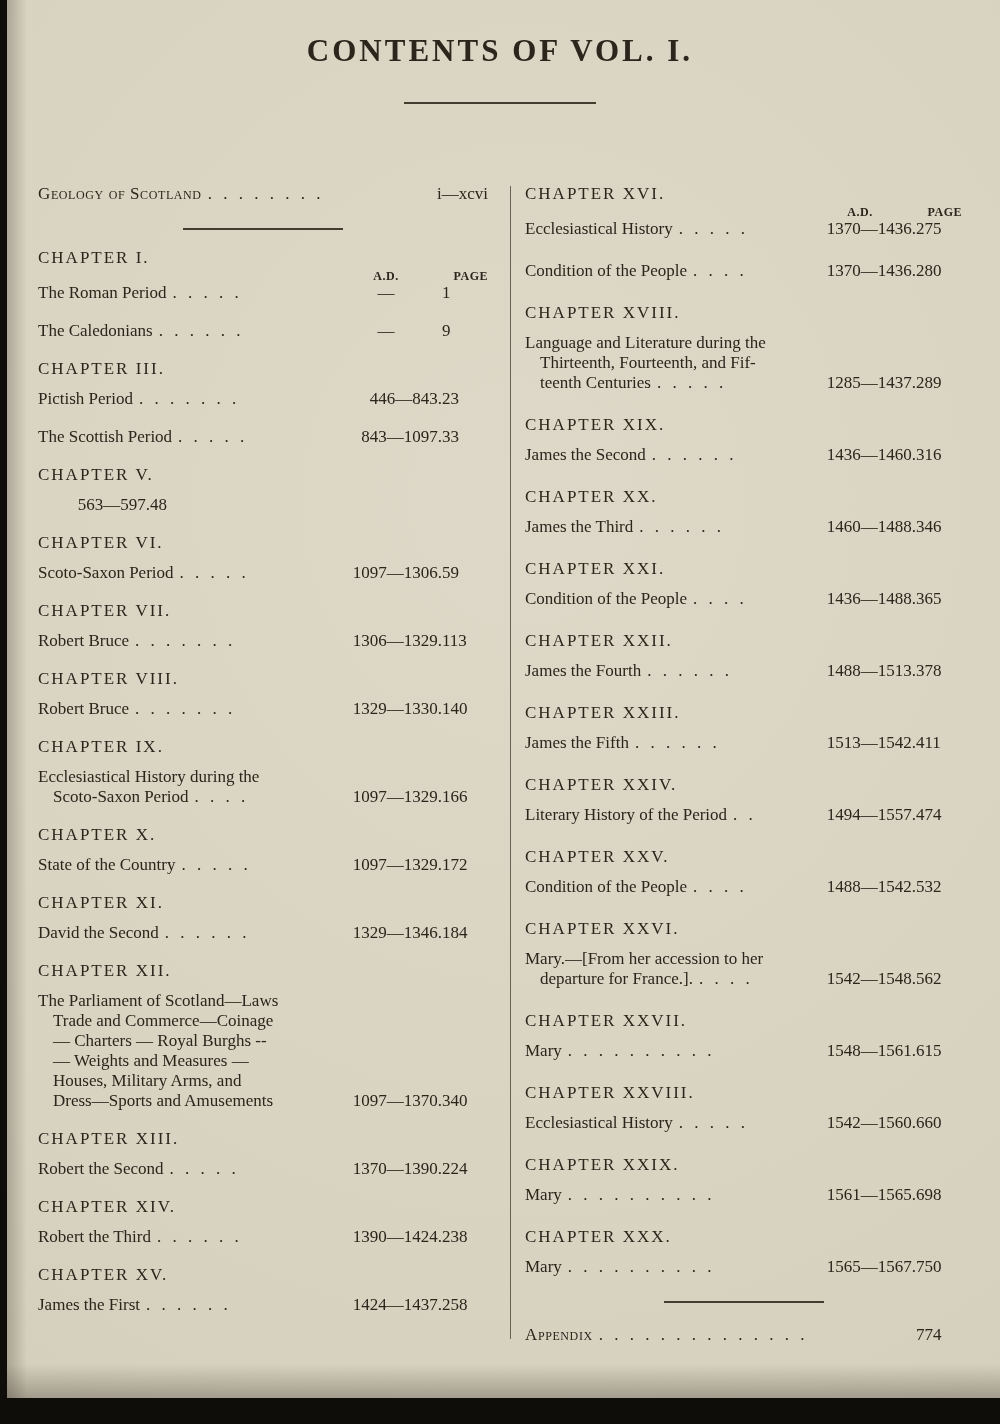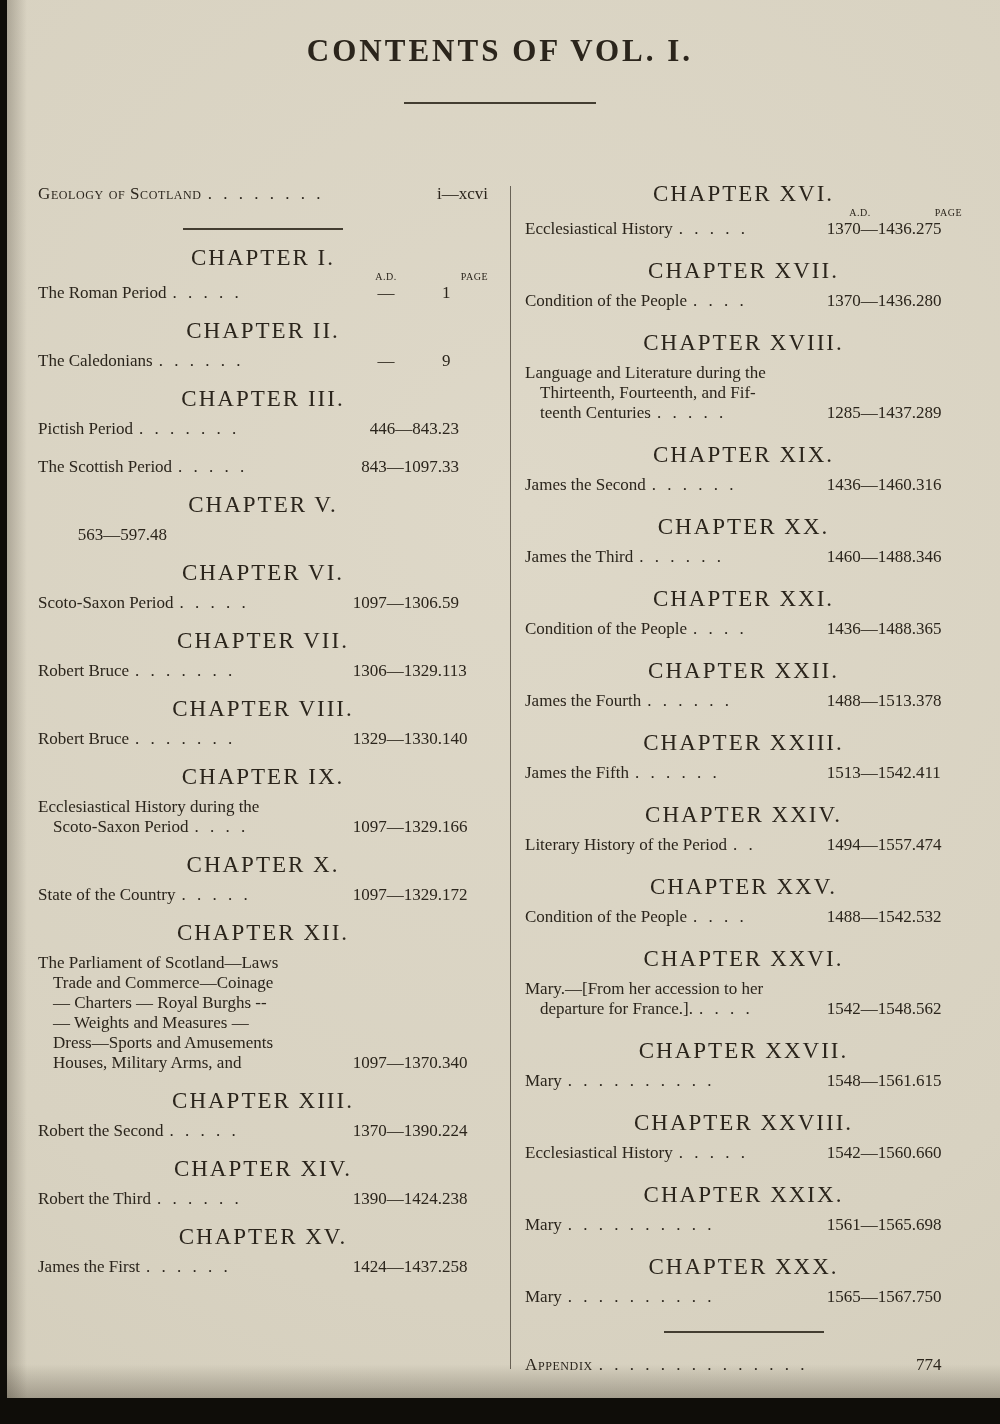--- a/index.html
+++ b/index.html
@@ -16,22 +16,22 @@
   .title-rule{width:192px;height:2px;background:#433d31;margin:30px auto 0;}
   .columns{display:flex;margin-top:80px;align-items:stretch;}
   .col{font-size:17px;}
   .col.left{width:450px;padding-right:6px;}
   .divider{width:1px;background:rgba(56,48,38,.7);margin:2px 14px 6px 16px;}
   .col.right{flex:1;}
   .block{margin-top:18px;}
   .col .block:first-child{margin-top:0;}
   .col.right .block{margin-top:22px;}
   .col.right .block:first-child{margin-top:0;}
-  .chapter-heading{text-align:center;font-size:23px;line-height:20px;letter-spacing:2px;margin-bottom:10px;}
-  .col-headers{display:flex;font-size:10px;line-height:11px;letter-spacing:.5px;font-weight:normal;margin:-7px 0 1px;}
+  .chapter-heading{text-align:left;font-size:17px;line-height:20px;letter-spacing:2px;margin-bottom:10px;}
+  .col-headers{display:flex;font-size:12px;line-height:11px;letter-spacing:.5px;font-weight:bold;margin:-7px 0 1px;}
   .ch-spacer{flex:1;}
   .ch-ad{width:112px;text-align:center;}
   .ch-page{width:46px;text-align:right;}
   .entry{display:flex;align-items:flex-end;line-height:20px;}
   .entry-main{flex:1;min-width:0;}
   .entry-main.smallcaps{font-variant:small-caps;letter-spacing:.6px;}
   .t-line.cont{padding-left:15px;}
   .dots{letter-spacing:3.5px;margin-left:6px;white-space:nowrap;}
   .entry-ad{width:112px;text-align:right;white-space:nowrap;}
   .entry-ad.dash-center{text-align:center;}
@@ -65,21 +65,20 @@
             </div>
             <div class="entry">
               <div class="entry-main">
                 <div class="t-line">The Roman Period<span class="dots">. . . . .</span></div>
               </div>
               <div class="entry-ad dash-center">—</div>
               <div class="entry-page">1</div>
             </div>
           </div>
           <div class="block">
-            <div class="chapter-heading">CHAPTER II.</div>
             <div class="entry">
               <div class="entry-main">
                 <div class="t-line">The Caledonians<span class="dots">. . . . . .</span></div>
               </div>
               <div class="entry-ad dash-center">—</div>
               <div class="entry-page">9</div>
             </div>
           </div>
           <div class="block">
             <div class="chapter-heading">CHAPTER III.</div>
@@ -149,32 +148,42 @@
             </div>
           </div>
           <div class="block">
             <div class="chapter-heading">CHAPTER X.</div>
             <div class="entry">
               <div class="entry-main">
                 <div class="t-line">State of the Country<span class="dots">. . . . .</span></div>
               </div>
               <div class="entry-ad">1097—1329.</div>
               <div class="entry-page">172</div>
+            </div>
+          </div>
+          <div class="block">
+            <div class="chapter-heading">CHAPTER XI.</div>
+            <div class="entry">
+              <div class="entry-main">
+                <div class="t-line">David the Second<span class="dots">. . . . . .</span></div>
+              </div>
+              <div class="entry-ad">1329—1346.</div>
+              <div class="entry-page">184</div>
             </div>
           </div>
           <div class="block">
             <div class="chapter-heading">CHAPTER XII.</div>
             <div class="entry">
               <div class="entry-main">
                 <div class="t-line">The Parliament of Scotland—Laws</div>
                 <div class="t-line cont">Trade and Commerce—Coinage</div>
                 <div class="t-line cont">— Charters — Royal Burghs --</div>
                 <div class="t-line cont">— Weights and Measures —</div>
+                <div class="t-line cont">Houses, Military Arms, and</div>
                 <div class="t-line cont">Dress—Sports and Amusements</div>
-                <div class="t-line cont">Houses, Military Arms, and</div>
               </div>
               <div class="entry-ad">1097—1370.</div>
               <div class="entry-page">340</div>
             </div>
           </div>
           <div class="block">
             <div class="chapter-heading">CHAPTER XIII.</div>
             <div class="entry">
               <div class="entry-main">
                 <div class="t-line">Robert the Second<span class="dots">. . . . .</span></div>
@@ -215,21 +224,20 @@
             </div>
             <div class="entry">
               <div class="entry-main">
                 <div class="t-line">Ecclesiastical History<span class="dots">. . . . .</span></div>
               </div>
               <div class="entry-ad">1370—1436.</div>
               <div class="entry-page">275</div>
             </div>
           </div>
           <div class="block">
-            <div class="chapter-heading">CHAPTER XVII.</div>
             <div class="entry">
               <div class="entry-main">
                 <div class="t-line">Condition of the People<span class="dots">. . . .</span></div>
               </div>
               <div class="entry-ad">1370—1436.</div>
               <div class="entry-page">280</div>
             </div>
           </div>
           <div class="block">
             <div class="chapter-heading">CHAPTER XVIII.</div>

